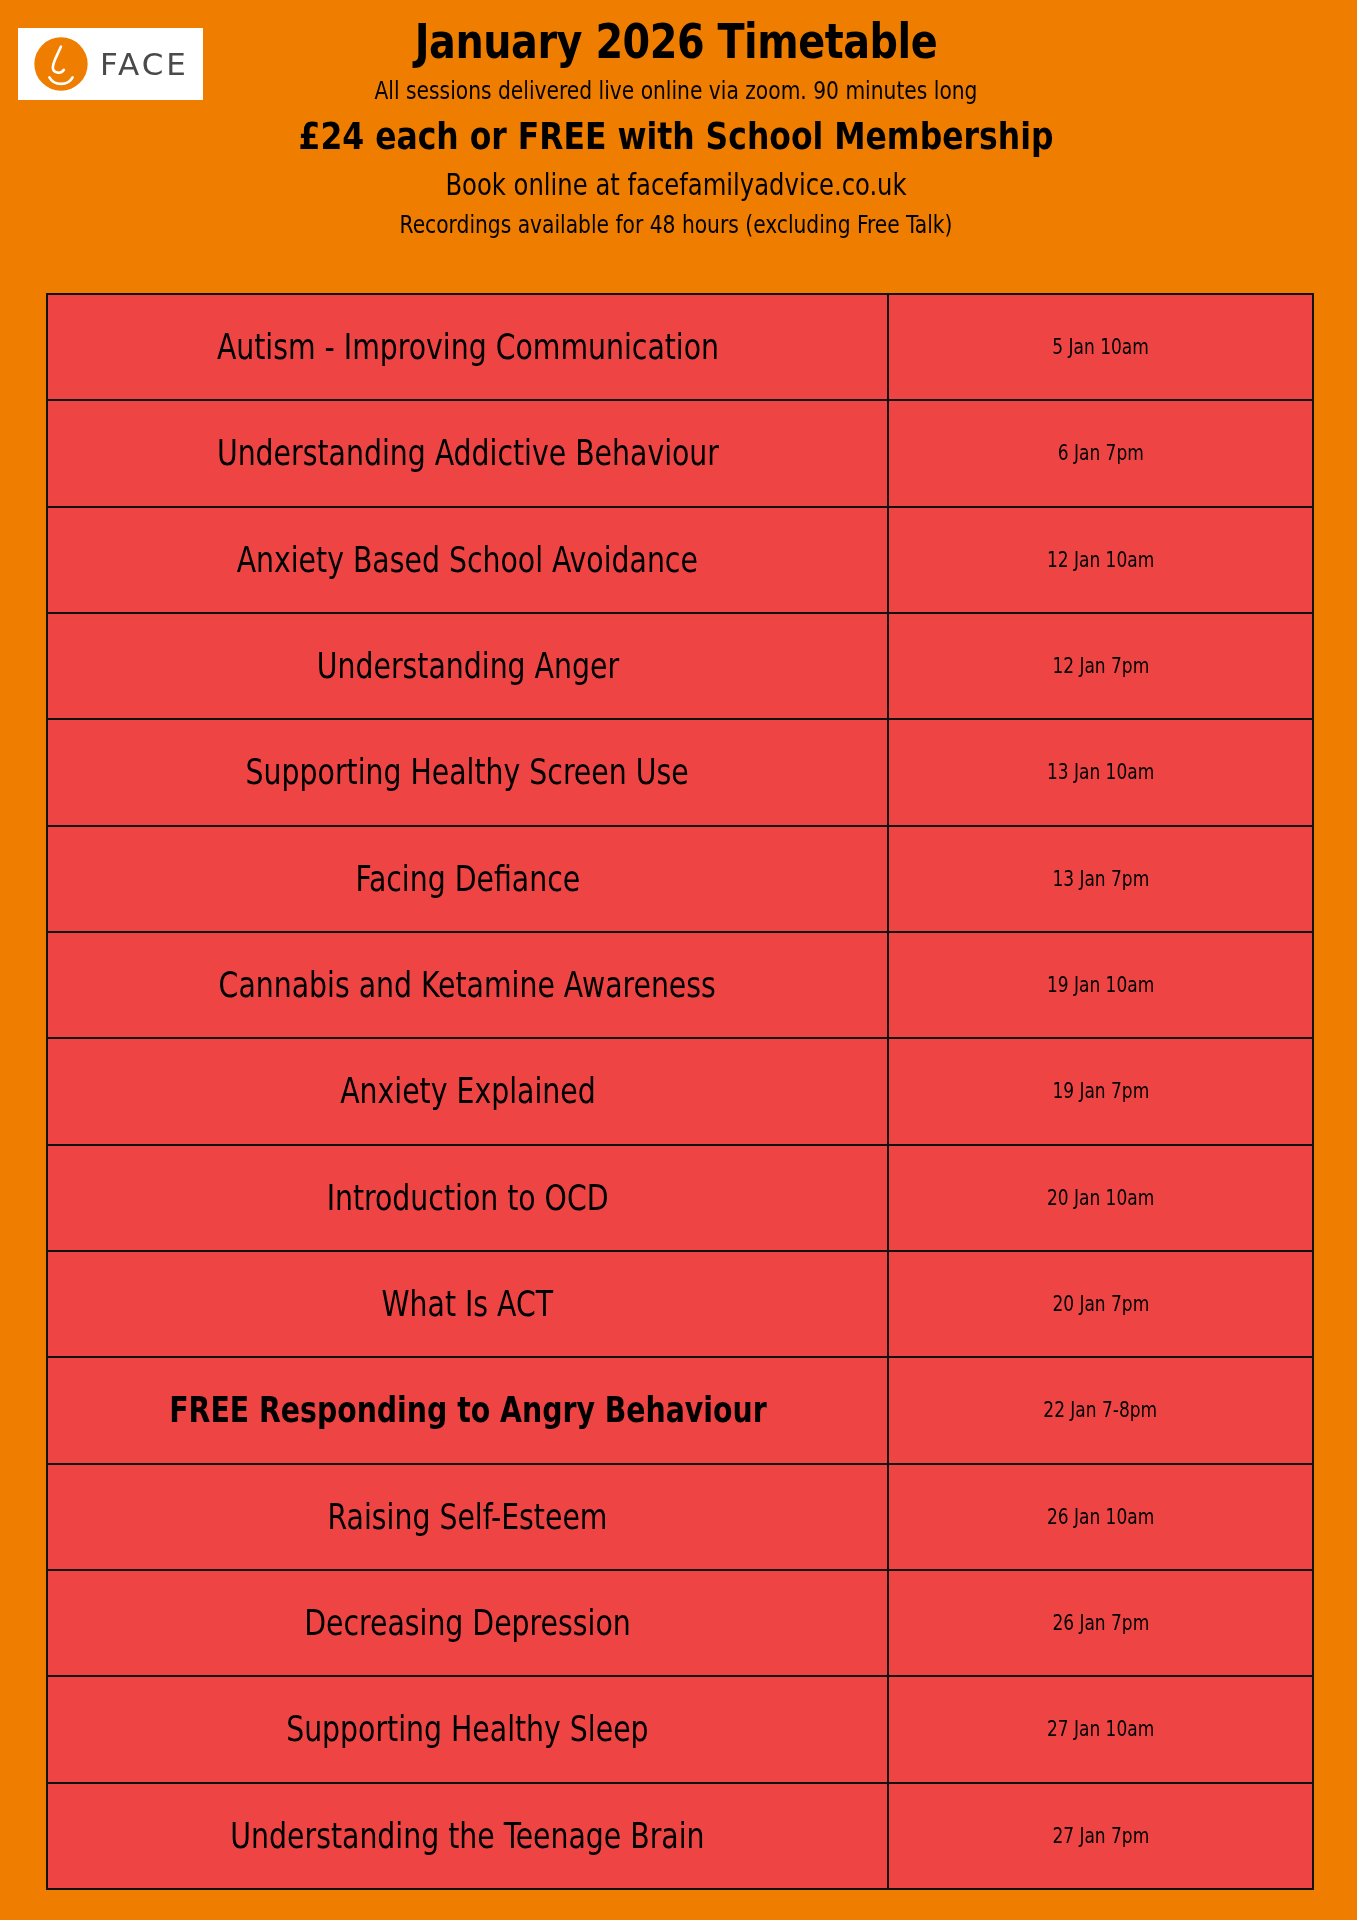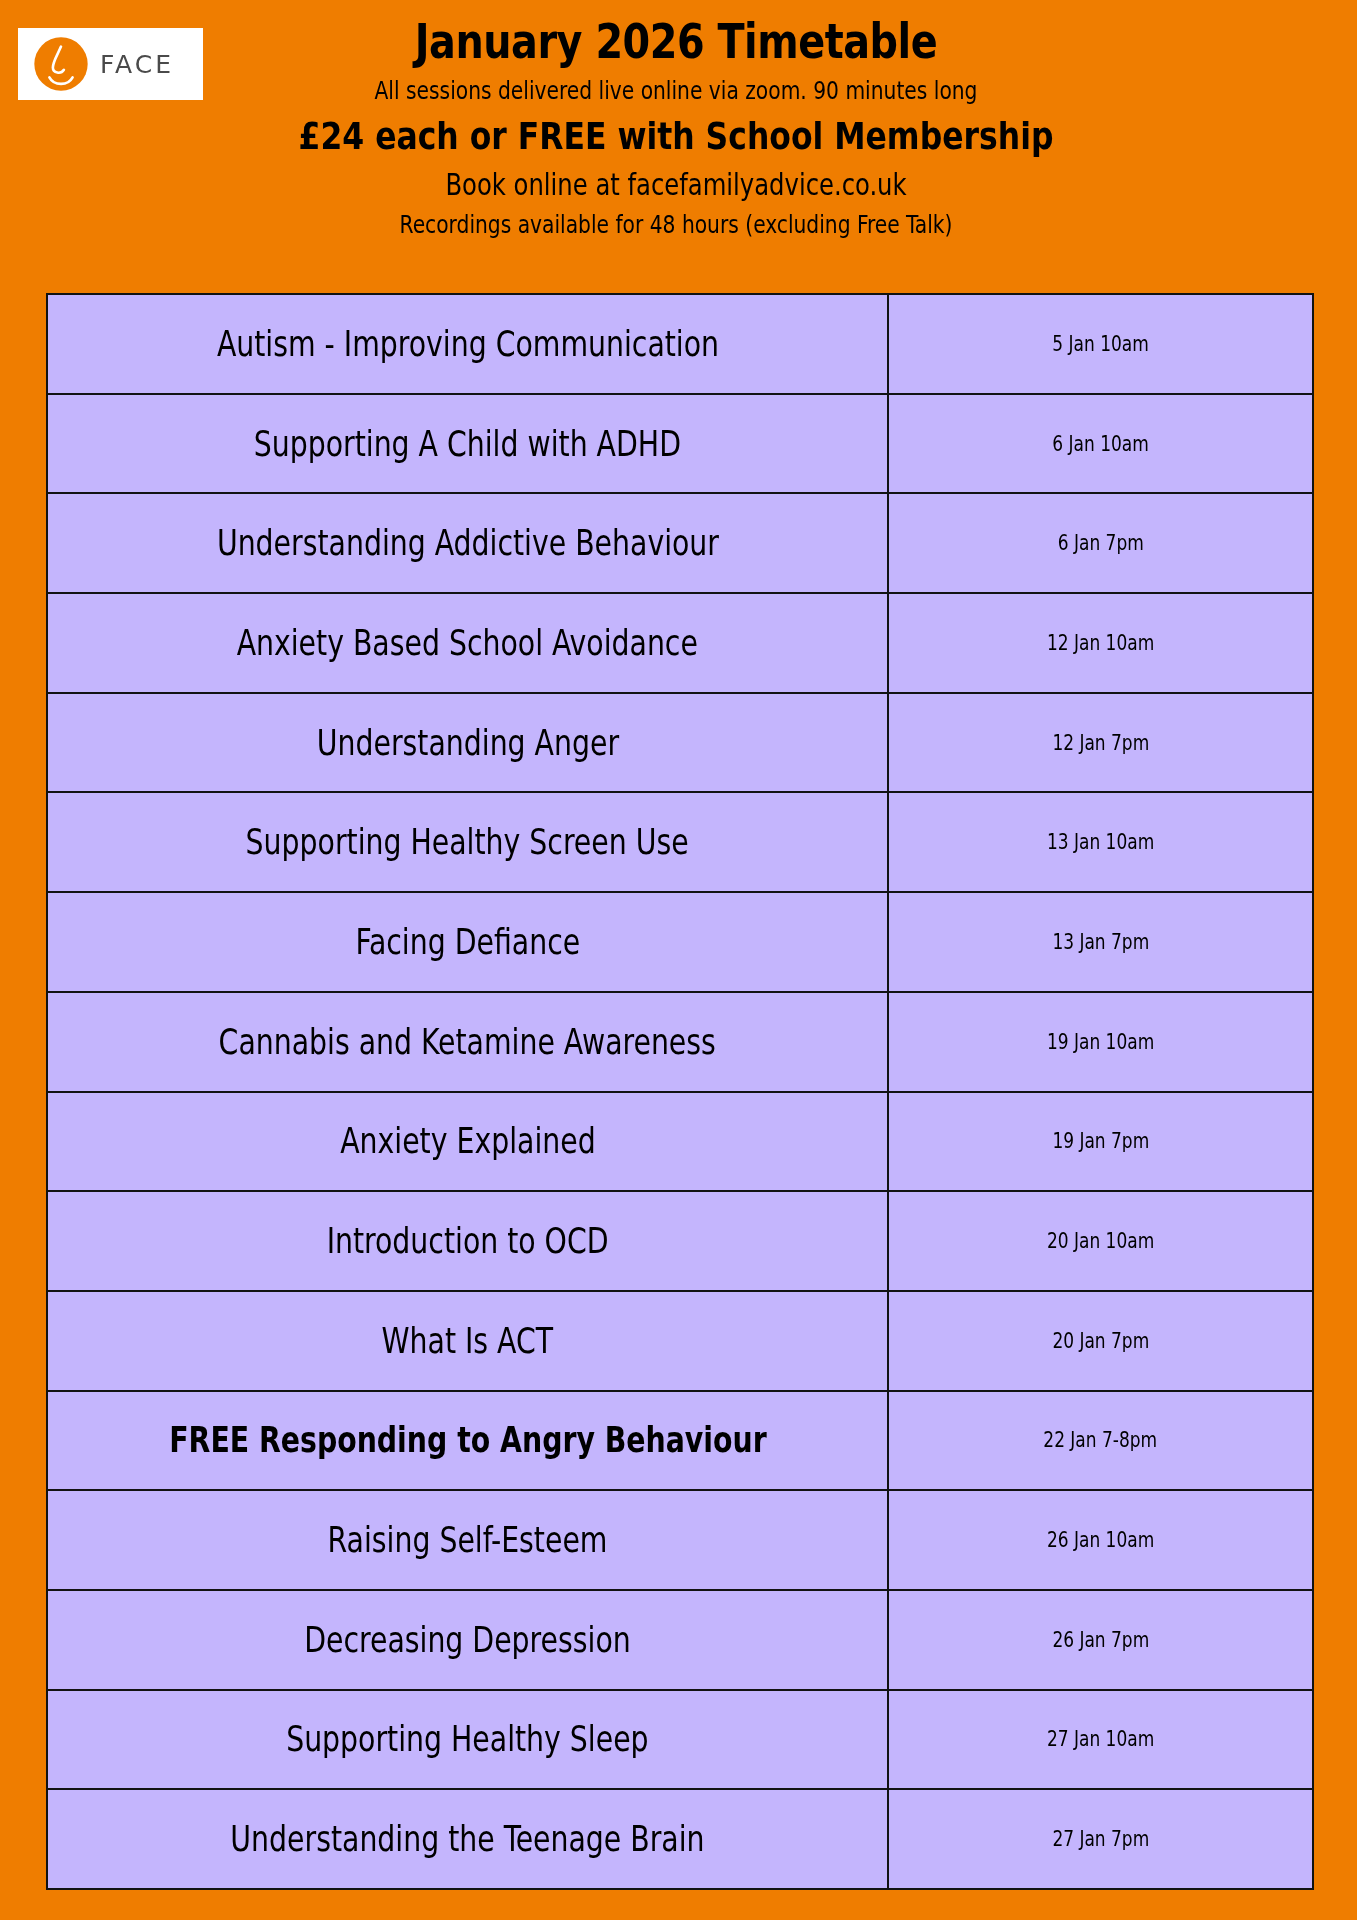--- a/index.html
+++ b/index.html
@@ -40,21 +40,21 @@
 
   .logo-mark {
     width: 58px;
     height: 58px;
     flex: 0 0 58px;
     display: block;
   }
 
   .logo-word {
     font-family: "DejaVu Sans", sans-serif;
-    font-size: 25px;
+    font-size: 31px;
     letter-spacing: 3px;
     color: #4a4a4a;
     line-height: 1;
     font-weight: 400;
   }
 
   .header-text {
     text-align: center;
     padding-left: 15px;
     padding-right: 20px;
@@ -114,21 +114,21 @@
   table.timetable {
     width: 100%;
     height: 100%;
     border-collapse: collapse;
     background: #fdfdfb;
     table-layout: fixed;
   }
 
   table.timetable td {
     border: 2px solid #121212;
-    background: #c4b5fd;
+    background: #ef4444;
     text-align: center;
     vertical-align: middle;
     font-family: "Liberation Sans Narrow", "DejaVu Sans Condensed", "Liberation Sans", sans-serif;
     padding: 0 8px;
   }
 
   td.col-title {
     width: 841px;
     font-size: 35px;
     letter-spacing: 0px;
@@ -175,24 +175,20 @@
 </div>
 
 <div class="timetable-wrap">
   <table class="timetable">
     <tbody>
         <tr>
           <td class="col-title"><span>Autism - Improving Communication</span></td>
           <td class="col-date"><span>5 Jan 10am</span></td>
         </tr>
         <tr>
-          <td class="col-title"><span>Supporting A Child with ADHD</span></td>
-          <td class="col-date"><span>6 Jan 10am</span></td>
-        </tr>
-        <tr>
           <td class="col-title"><span>Understanding Addictive Behaviour</span></td>
           <td class="col-date"><span>6 Jan 7pm</span></td>
         </tr>
         <tr>
           <td class="col-title"><span>Anxiety Based School Avoidance</span></td>
           <td class="col-date"><span>12 Jan 10am</span></td>
         </tr>
         <tr>
           <td class="col-title"><span>Understanding Anger</span></td>
           <td class="col-date"><span>12 Jan 7pm</span></td>

